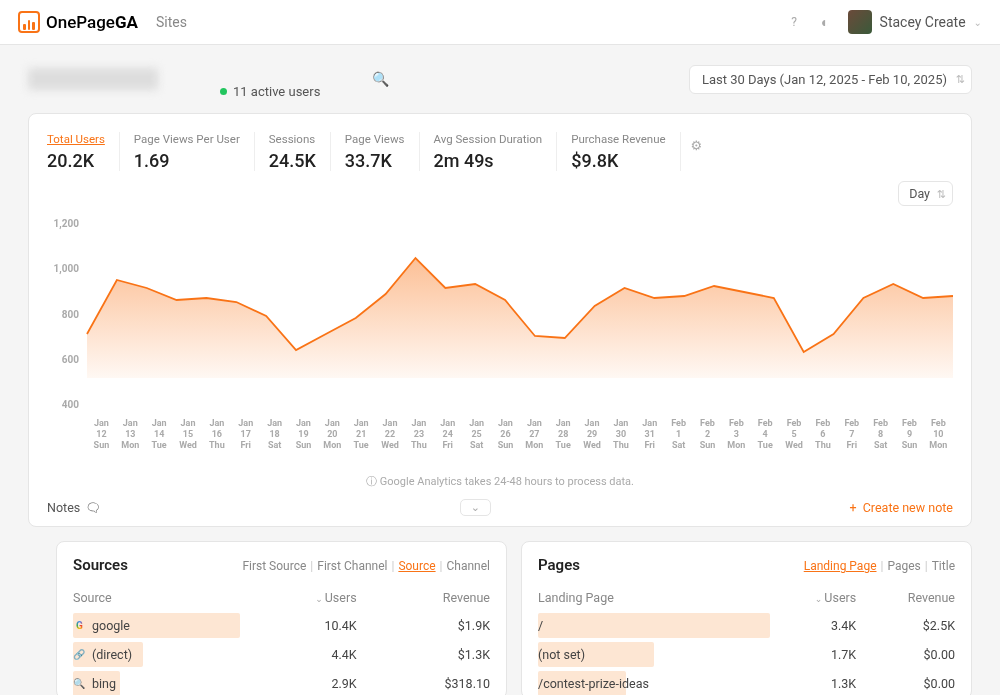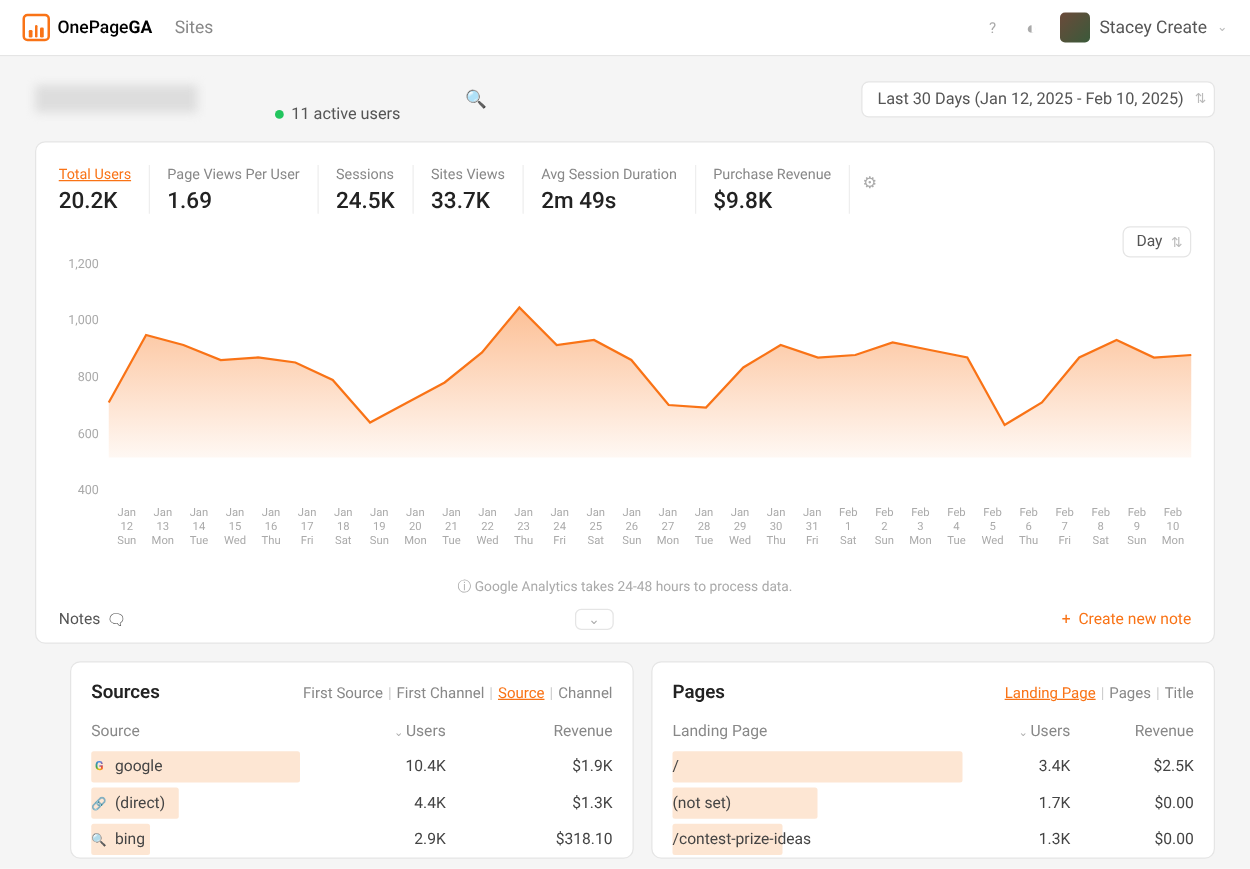--- a/index.html
+++ b/index.html
@@ -1,21 +1,21 @@
 <!DOCTYPE html>
 <html><head>
 <meta charset="utf-8">
 <style>
   * { box-sizing: border-box; margin: 0; padding: 0; font-family: -apple-system, BlinkMacSystemFont, "Segoe UI", Roboto, sans-serif; }
   body { background: #f5f5f5; width: 1000px; height: 695px; overflow: hidden; }
   .topbar { height: 45px; background: #fff; border-bottom: 1px solid #e5e5e5; display: flex; align-items: center; padding: 0 18px; gap: 18px; }
   .logo { display: flex; align-items: center; gap: 6px; }
   .logo-icon { width: 22px; height: 22px; border: 2px solid #f97316; border-radius: 4px; display:flex; align-items:flex-end; justify-content:center; gap:2px; padding:2px 3px 1px; }
   .logo-icon span { width:3px; background:#f97316; border-radius:1px; }
-  .logo-text { font-size: 14px; font-weight: 500; }
+  .logo-text { font-size: 17px; font-weight: 500; }
   .logo-text .bold { font-weight: 700; }
   .topbar .sites { color:#888; font-size:14px; cursor:pointer; }
   .topbar .spacer { flex:1; }
   .user { display:flex; align-items:center; gap:8px; font-size:14px; color:#555; cursor:pointer;}
   .avatar { width:24px; height:24px; border-radius:4px; background: linear-gradient(135deg,#6b4a3a,#3a5a3a); }
   .icon-circle { width:18px; height:18px; border-radius:50%; color:#aaa; display:flex;align-items:center;justify-content:center;font-size:12px;}
   .moon { font-size:14px; color:#aaa; cursor:pointer;}
 
   .filterbar { display:flex; align-items:center; padding: 14px 28px; gap:16px; }
   .blurred { width:130px; height:22px; background:#ddd; filter: blur(4px); border-radius:2px; }
@@ -34,21 +34,21 @@
   .metric:last-of-type{border-right:none;}
   .metric .label { font-size:11.5px; color:#888; margin-bottom:4px; white-space:nowrap;}
   .metric.active .label { color:#f97316; text-decoration:underline; }
   .metric .value { font-size:18px; font-weight:500; color:#222; }
   .metrics .gear { margin-left:10px; color:#aaa; font-size:13px; margin-top:6px; cursor:pointer;}
 
   .gran-row { display:flex; justify-content:flex-end; margin-top:10px;}
   .gran { border:1px solid #e5e5e5; border-radius:6px; padding:4px 22px 4px 10px; font-size:12.5px; color:#555; position:relative; cursor:pointer;}
   .gran .car{position:absolute;right:6px;top:50%;transform:translateY(-50%);font-size:11px;color:#bbb;}
 
-  .chart-wrap { position:relative; margin-top:0; }
+  .chart-wrap { position:relative; margin-top:12px;font-weight:bold; }
   .ylabels { position:absolute; left:0; top:0; bottom:40px; width:36px; display:flex; flex-direction:column; justify-content:space-between; font-size:10px; color:#aaa; text-align:right; padding-right:4px;}
   .plot { margin-left:40px; height:200px; position:relative; }
   .plot svg { width:100%; height:160px; display:block; overflow:visible;}
   .xlabels { display:flex; margin-left:40px; font-size:9px; color:#aaa; }
   .xlabels div { flex:1; text-align:center; line-height:1.2; }
   .chart-info { text-align:center; font-size:11px; color:#aaa; margin-top:24px;}
   .notes-row { display:flex; align-items:center; margin-top:10px; font-size:12.5px; }
   .notes-left{color:#555; display:flex; gap:5px; align-items:center; cursor:pointer;}
   .notes-mid { flex:1; text-align:center;}
   .expand-btn{display:inline-block;border:1px solid #e5e5e5;border-radius:5px;padding:1px 10px;color:#aaa;font-size:11px;cursor:pointer;}
@@ -121,21 +121,21 @@
       </div>
       <div class="metric">
         <div class="label">Page Views Per User</div>
         <div class="value">1.69</div>
       </div>
       <div class="metric">
         <div class="label">Sessions</div>
         <div class="value">24.5K</div>
       </div>
       <div class="metric">
-        <div class="label">Sites Views</div>
+        <div class="label">Page Views</div>
         <div class="value">33.7K</div>
       </div>
       <div class="metric">
         <div class="label">Avg Session Duration</div>
         <div class="value">2m 49s</div>
       </div>
       <div class="metric">
         <div class="label">Purchase Revenue</div>
         <div class="value">$9.8K</div>
       </div>

